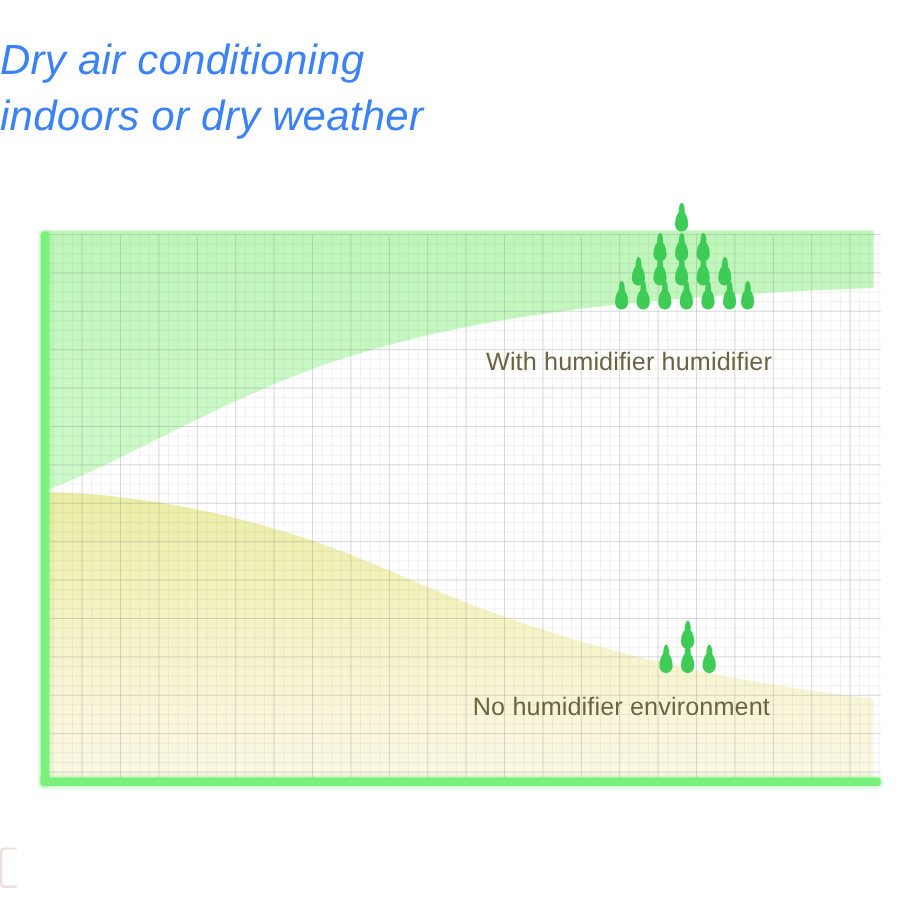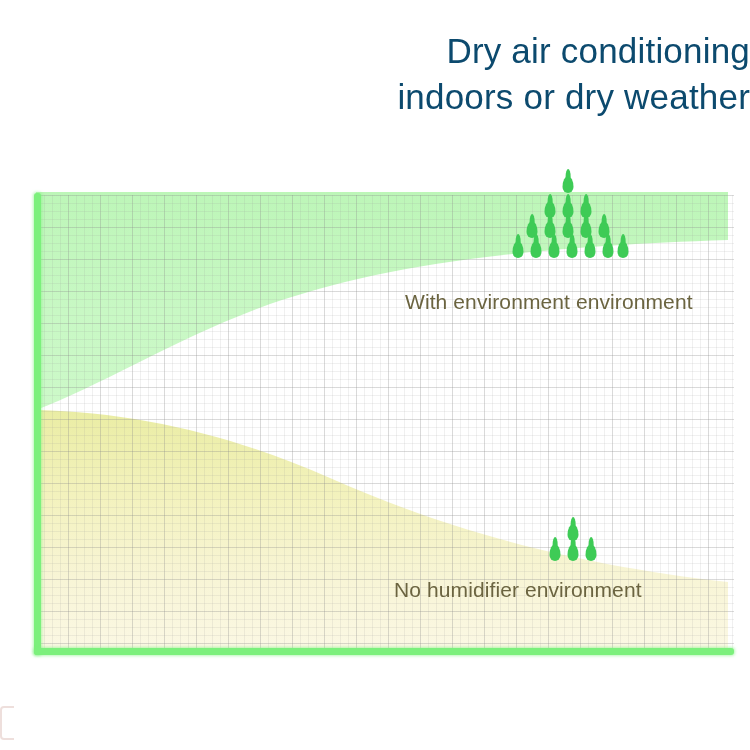--- a/index.html
+++ b/index.html
@@ -19,27 +19,28 @@
     height: 750px;
     background: #ffffff;
   }
 
   
   .title {
     position: absolute;
     left: 0;
     top: 28px;
     width: 750px;
-    text-align: right;
-    color: #0c4a6e;
+    text-align: left;
+    color: #3b82f6;
     font-size: 35px;
     line-height: 46px;
     font-weight: 400;
     letter-spacing: 0.2px;
     white-space: pre-line;
+    font-style: italic;
   }
 
   
   #plot {
     position: absolute;
     left: 30px;
     top: 190px;
     width: 706px;
     height: 470px;
   }
@@ -213,19 +214,19 @@
     <span class="drop" style="left:108px; top:65px; width:11px; height:17px;"></span>
   </div>
 
   <div class="drop-cluster" id="cluster-small" style="left:550px; top:524px; width:50px; height:40px;">
     <span class="drop" style="left:23px; top:0px;  width:11px; height:17px;"></span>
     <span class="drop" style="left:5px;  top:20px; width:11px; height:17px;"></span>
     <span class="drop" style="left:23px; top:20px; width:11px; height:17px;"></span>
     <span class="drop" style="left:41px; top:20px; width:11px; height:17px;"></span>
   </div>
 
-  <div class="region-label" id="label-with">With environment environment</div>
+  <div class="region-label" id="label-with">With humidifier humidifier</div>
 
   <div class="region-label" id="label-no">No humidifier environment</div>
 
   <div class="watermark"></div>
 
 </div>
 
 </body></html>

